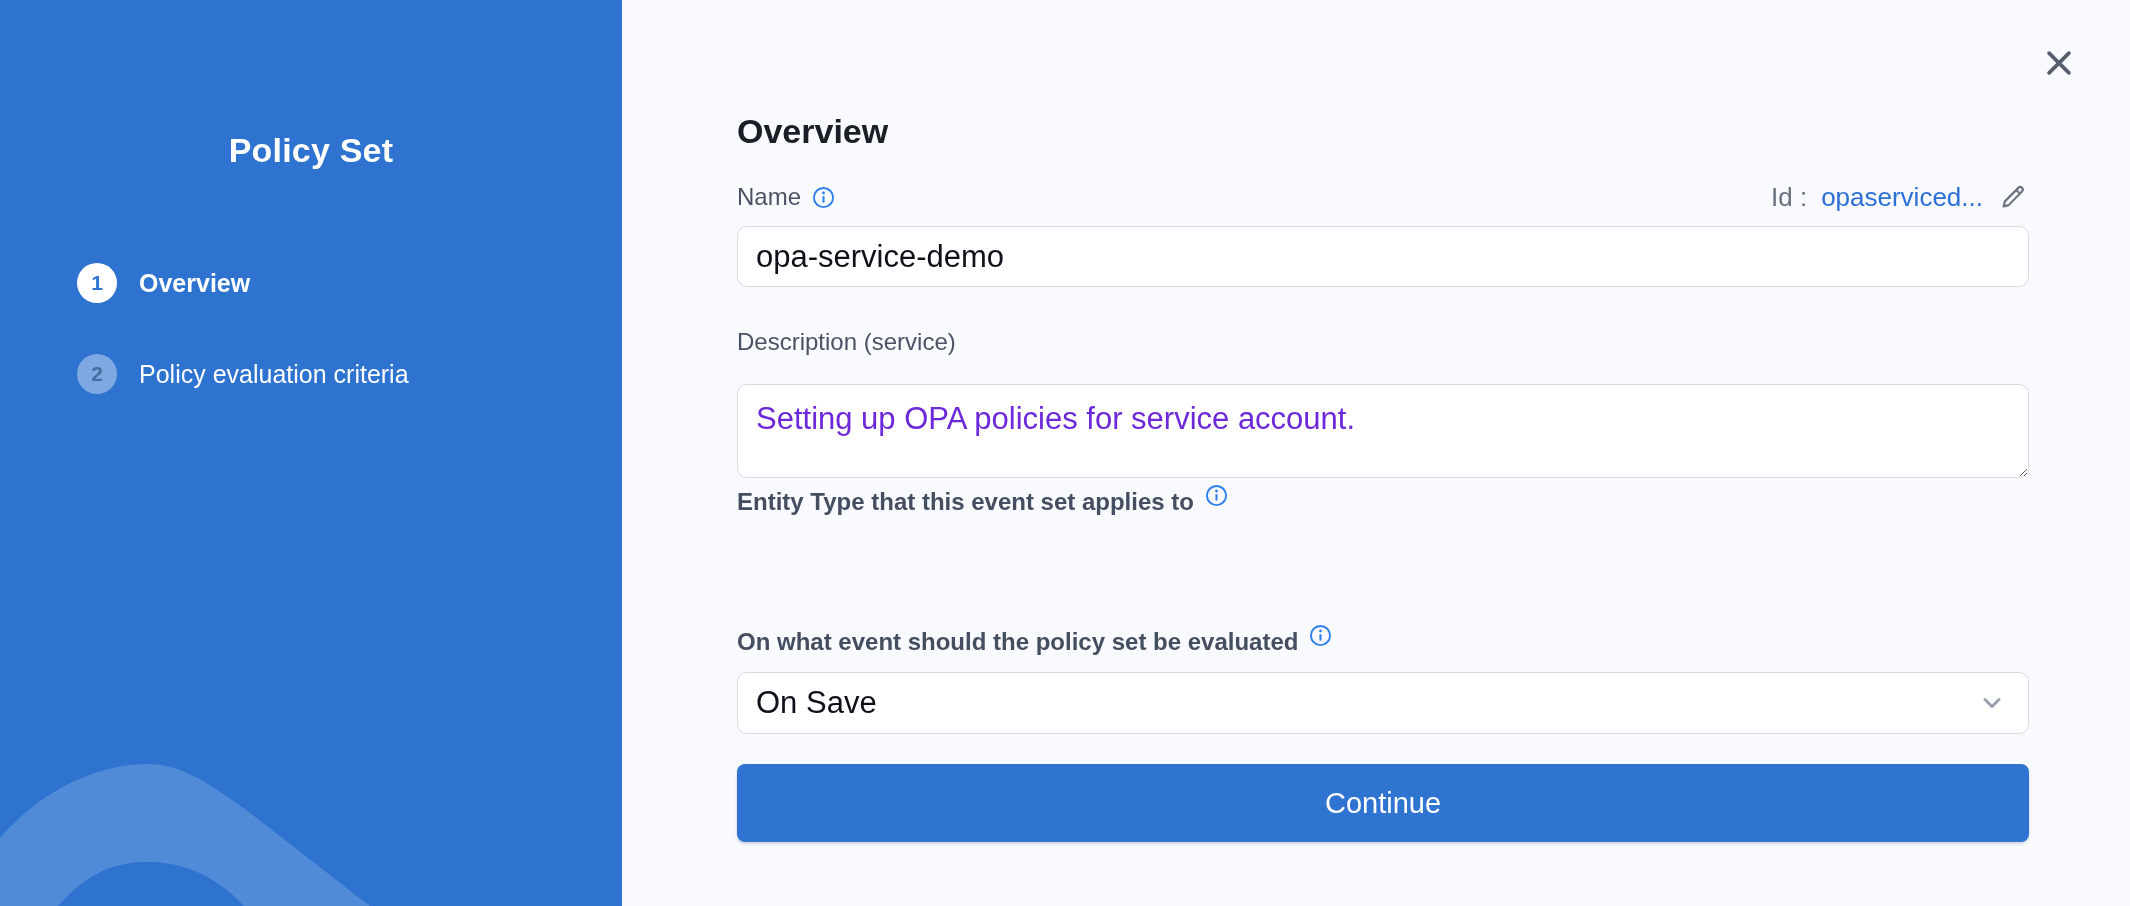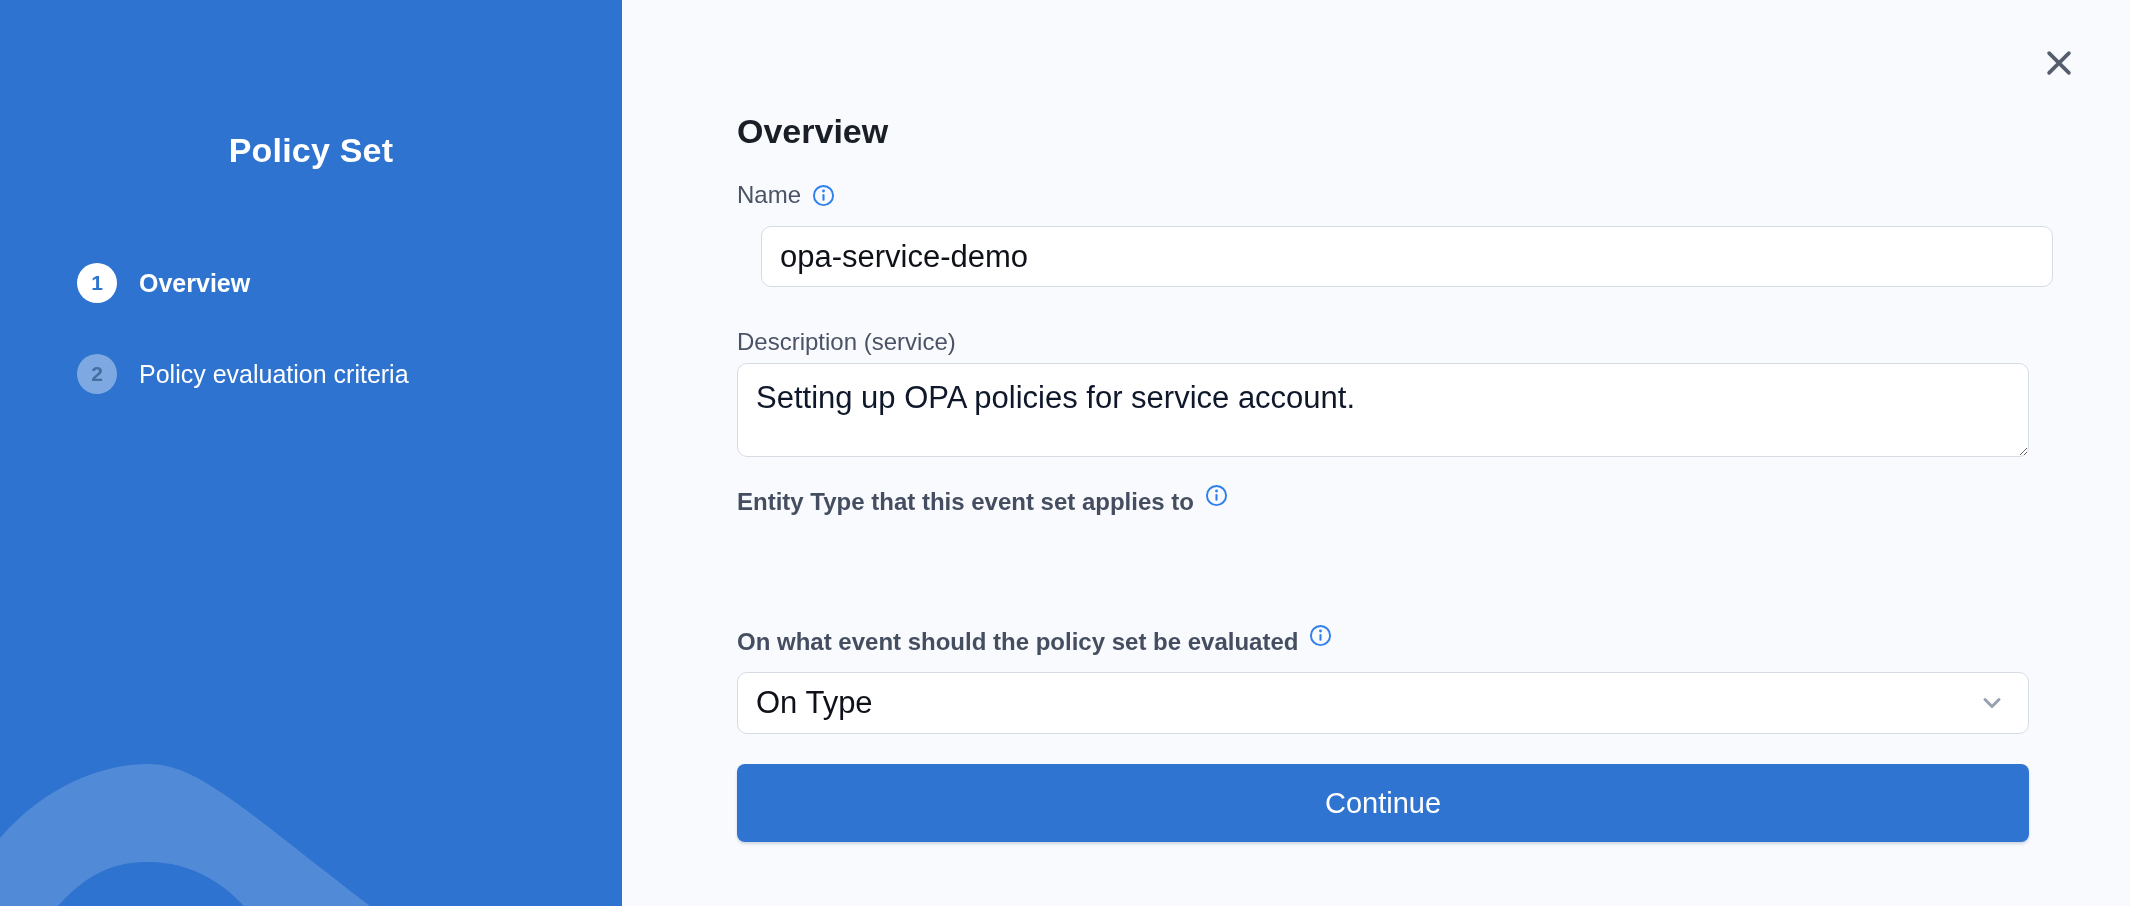--- a/index.html
+++ b/index.html
@@ -52,29 +52,29 @@
 
   .id-wrap { display:flex; align-items:center; gap:14px; }
   .id-text { font-size:26px; color:#697080; font-weight:500; }
   .id-link { font-size:26px; color:#2c70d6; font-weight:500; text-decoration:none; cursor:pointer; }
   .edit-btn { background:none; border:none; cursor:pointer; width:32px; height:32px; display:flex; align-items:center; justify-content:center; }
 
   .text-input {
     position:absolute; left:0; width:1292px; height:61px;
     background:#ffffff; border:1.5px solid #d7dbe4; border-radius:10px;
     font-family:"Liberation Sans", sans-serif; font-size:31px; color:#0e1118;
-    padding:0 18px; outline:none;margin-left:24px;
+    padding:0 18px; outline:none;
   }
   .input-name { top:226px; }
 
   .row-desc { top:328px; }
   .textarea-desc {
-    position:absolute; top:363px; left:0; width:1292px; height:94px;
+    position:absolute; top:384px; left:0; width:1292px; height:94px;
     background:#ffffff; border:1.5px solid #d7dbe4; border-radius:10px;
-    font-family:"Liberation Sans", sans-serif; font-size:31px; color:#0f172a;
+    font-family:"Liberation Sans", sans-serif; font-size:31px; color:#6d28d9;
     padding:13px 18px; line-height:1.35; outline:none; resize:both;
   }
 
   .row-entity { top:488px; }
   .select-box {
     position:absolute; left:0; width:1292px; height:62px;
     background:#ffffff; border:1.5px solid #d7dbe4; border-radius:10px;
     display:flex; align-items:center; justify-content:space-between;
     padding:0 22px 0 18px; cursor:pointer;
   }
@@ -131,20 +131,30 @@
 
       <div class="label-row row-name">
         <span class="field-label">
           <span>Name</span>
           <svg class="info-icon" viewBox="0 0 24 24">
             <circle cx="12" cy="12" r="10" fill="none" stroke="#2f80ed" stroke-width="2"></circle>
             <circle cx="12" cy="7.3" r="1.5" fill="#2f80ed"></circle>
             <rect x="10.9" y="10.4" width="2.2" height="7.2" rx="1.1" fill="#2f80ed"></rect>
           </svg>
         </span>
+        <span class="id-wrap">
+          <span class="id-text">Id :</span>
+          <a class="id-link">opaserviced...</a>
+          <button class="edit-btn" aria-label="Edit Id">
+            <svg width="30" height="30" viewBox="0 0 24 24" fill="none" stroke="#6b7280" stroke-width="1.7" stroke-linejoin="round">
+              <path d="M4.5 19.5l1-4L16.3 4.7a2.05 2.05 0 012.9 2.9L8.5 18.5l-4 1z"></path>
+              <path d="M14.6 6.4l3 3"></path>
+            </svg>
+          </button>
+        </span>
       </div>
 
       <input class="text-input input-name" type="text" value="opa-service-demo" style="">
 
       <div class="label-row row-desc">
         <span class="field-label">Description (service)</span>
       </div>
 
       <textarea class="textarea-desc" style="">Setting up OPA policies for service account.</textarea>
 
@@ -165,21 +175,21 @@
           <span>On what event should the policy set be evaluated</span>
           <svg class="info-icon info-raised" viewBox="0 0 24 24">
             <circle cx="12" cy="12" r="10" fill="none" stroke="#2f80ed" stroke-width="2"></circle>
             <circle cx="12" cy="7.3" r="1.5" fill="#2f80ed"></circle>
             <rect x="10.9" y="10.4" width="2.2" height="7.2" rx="1.1" fill="#2f80ed"></rect>
           </svg>
         </span>
       </div>
 
       <div class="select-box select-event" role="button">
-        <span class="select-value">On Type</span>
+        <span class="select-value">On Save</span>
         <svg class="chevron-icon" viewBox="0 0 24 24" fill="none" stroke="#99a1af" stroke-width="2.6" stroke-linecap="round" stroke-linejoin="round">
           <path d="M6 9l6 6 6-6"></path>
         </svg>
       </div>
 
       <button class="continue-btn">Continue</button>
 
     </div>
   </section>
 </div>

